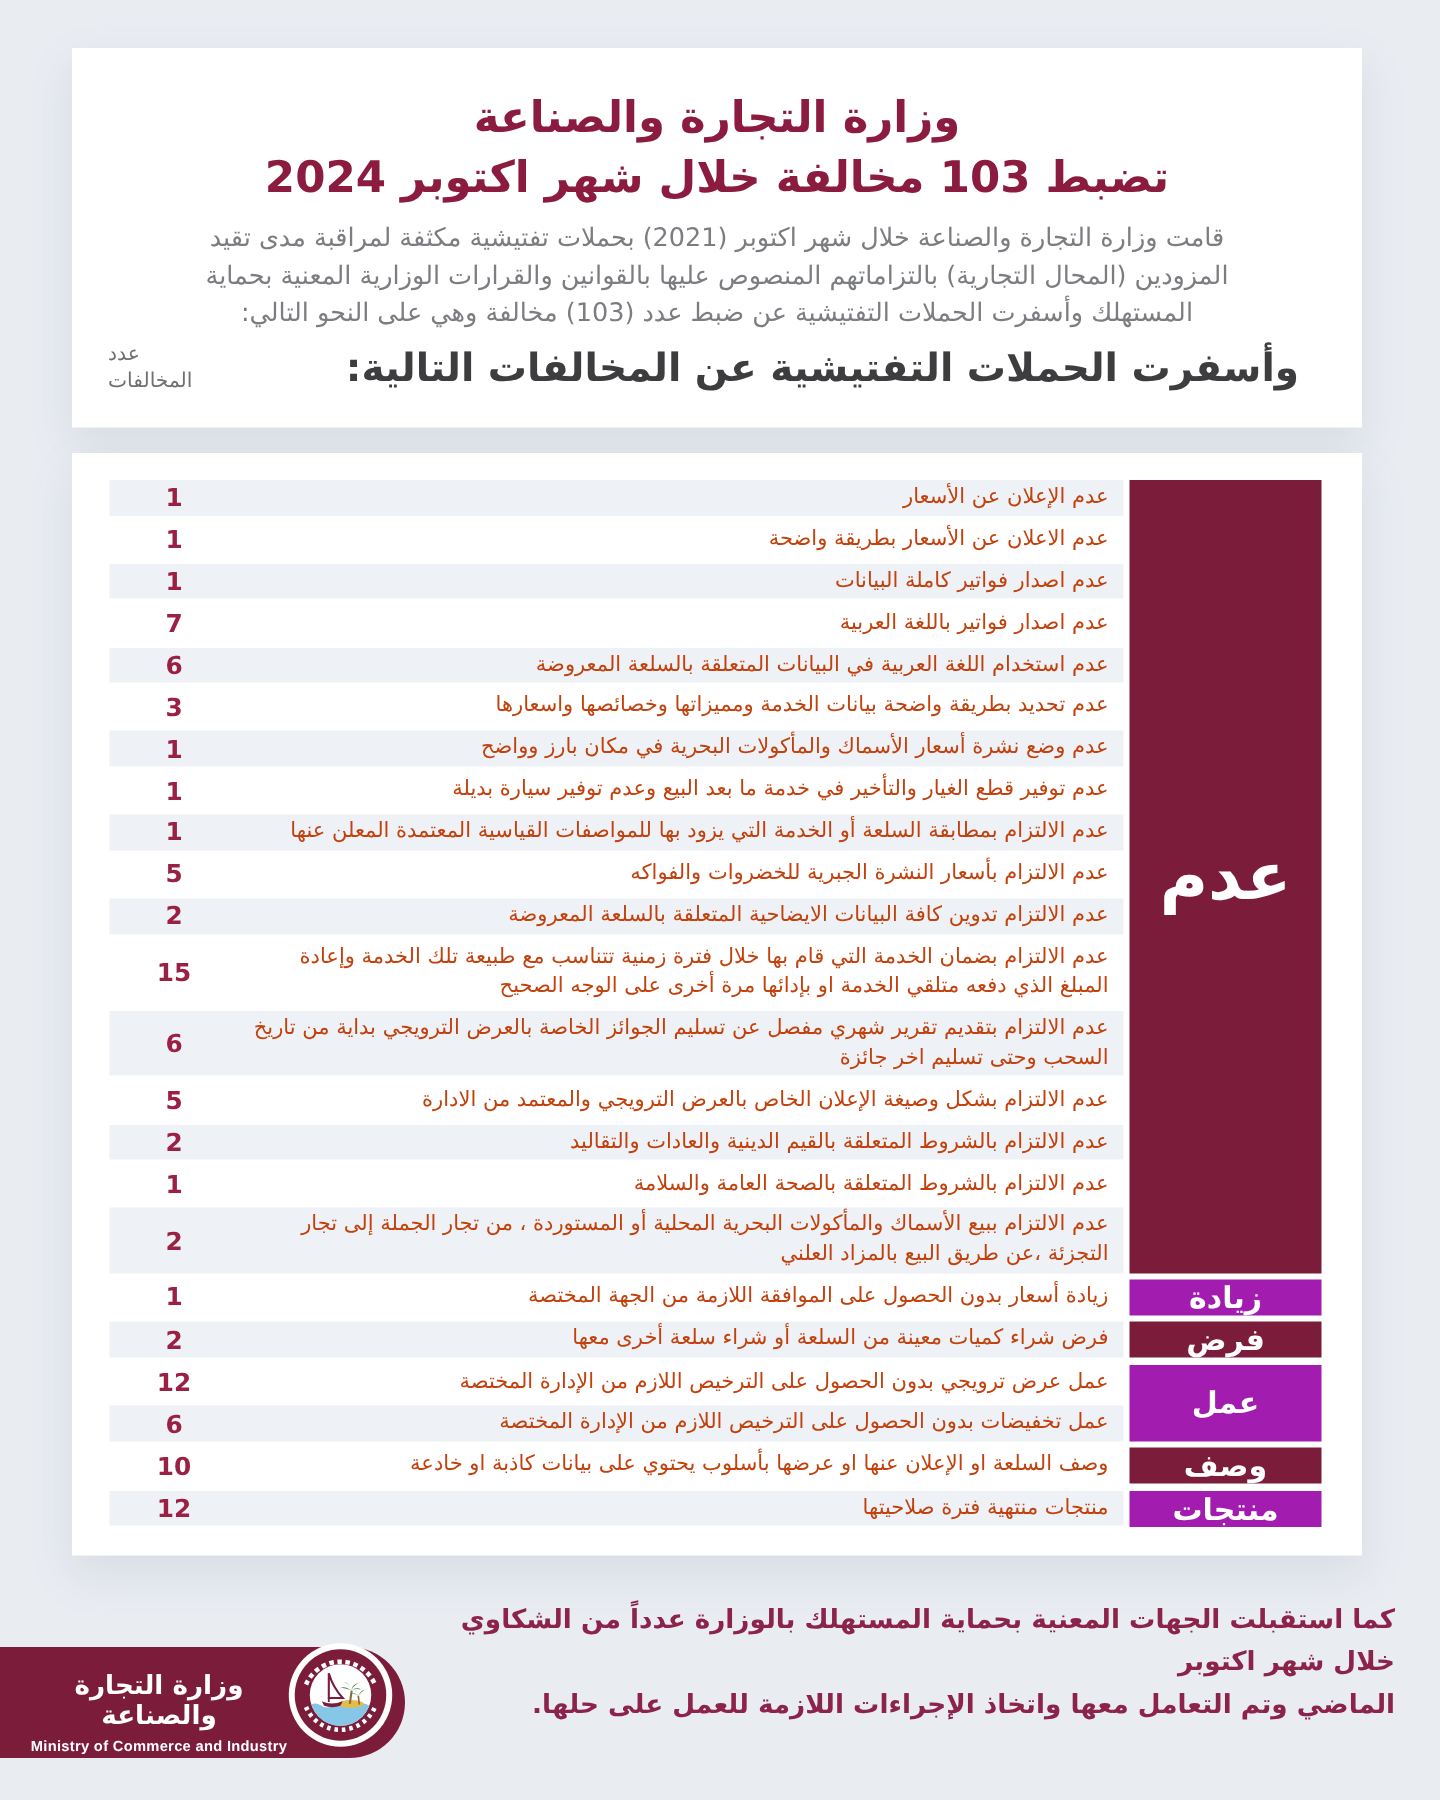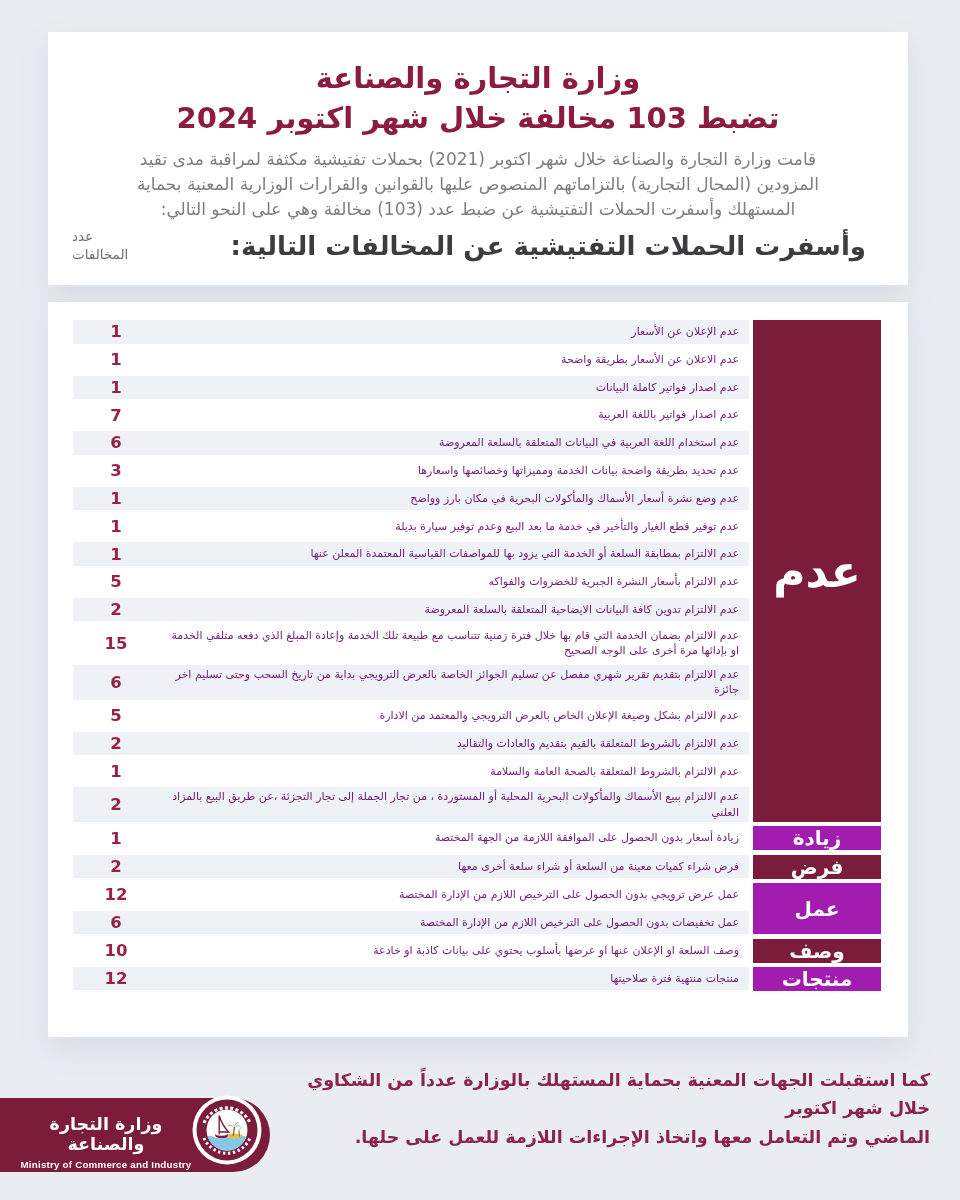--- a/index.html
+++ b/index.html
@@ -75,22 +75,22 @@
     display:flex;
     align-items:center;
     min-height:23.5px;
     margin-bottom:4.3px;
     background:#ffffff;
   }
   .vrow.alt { background:#eef1f5; }
   .vrow-text {
     flex:1;
     text-align:right;
-    font-size:11px;
-    color:#701a75;
+    font-size:14px;
+    color:#c2410c;
     line-height:1.4;
     padding:2px 10px 2px 6px;
   }
   .vrow-num {
     width:86px;
     flex:0 0 86px;
     text-align:center;
     font-weight:bold;
     font-size:16.5px;
     color:#9b2144;
@@ -218,21 +218,21 @@
     <div class="vrow-text">عدم الالتزام بتقديم تقرير شهري مفصل عن تسليم الجوائز الخاصة بالعرض الترويجي بداية من تاريخ السحب وحتى تسليم اخر جائزة</div>
     <div class="vrow-num">6</div>
   </div>
 
   <div class="vrow">
     <div class="vrow-text">عدم الالتزام بشكل وصيغة الإعلان الخاص بالعرض الترويجي والمعتمد من الادارة</div>
     <div class="vrow-num">5</div>
   </div>
 
   <div class="vrow alt">
-    <div class="vrow-text">عدم الالتزام بالشروط المتعلقة بالقيم بتقديم والعادات والتقاليد</div>
+    <div class="vrow-text">عدم الالتزام بالشروط المتعلقة بالقيم الدينية والعادات والتقاليد</div>
     <div class="vrow-num">2</div>
   </div>
 
   <div class="vrow">
     <div class="vrow-text">عدم الالتزام بالشروط المتعلقة بالصحة العامة والسلامة</div>
     <div class="vrow-num">1</div>
   </div>
 
   <div class="vrow alt">
     <div class="vrow-text">عدم الالتزام ببيع الأسماك والمأكولات البحرية المحلية أو المستوردة ، من تجار الجملة إلى تجار التجزئة ،عن طريق البيع بالمزاد العلني</div>

